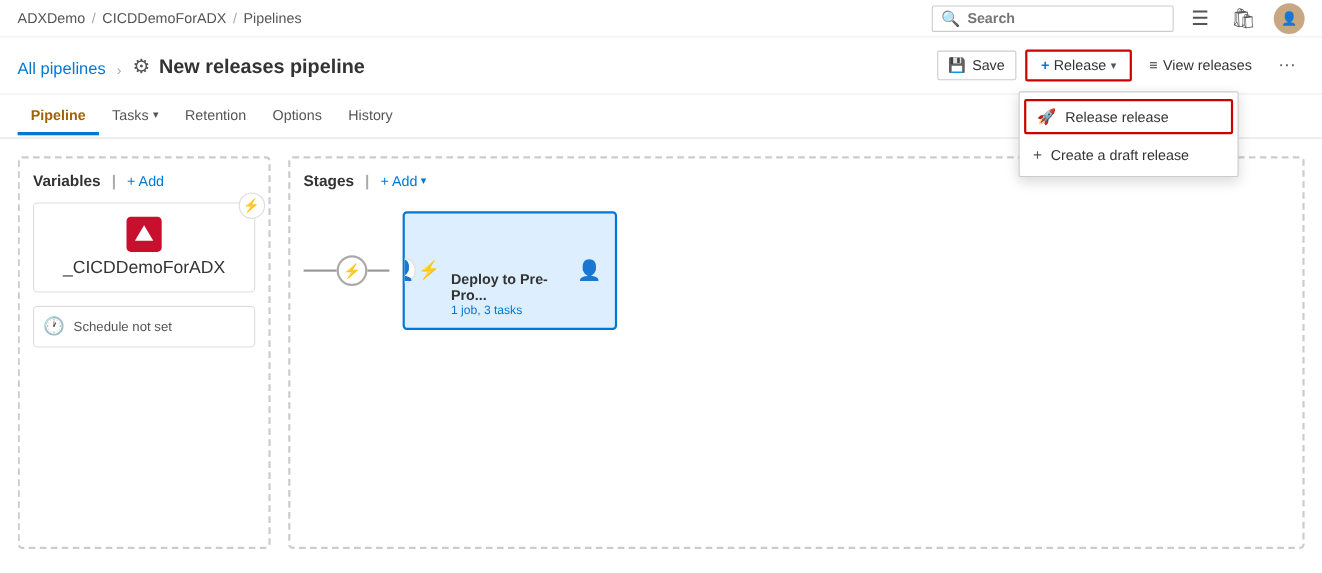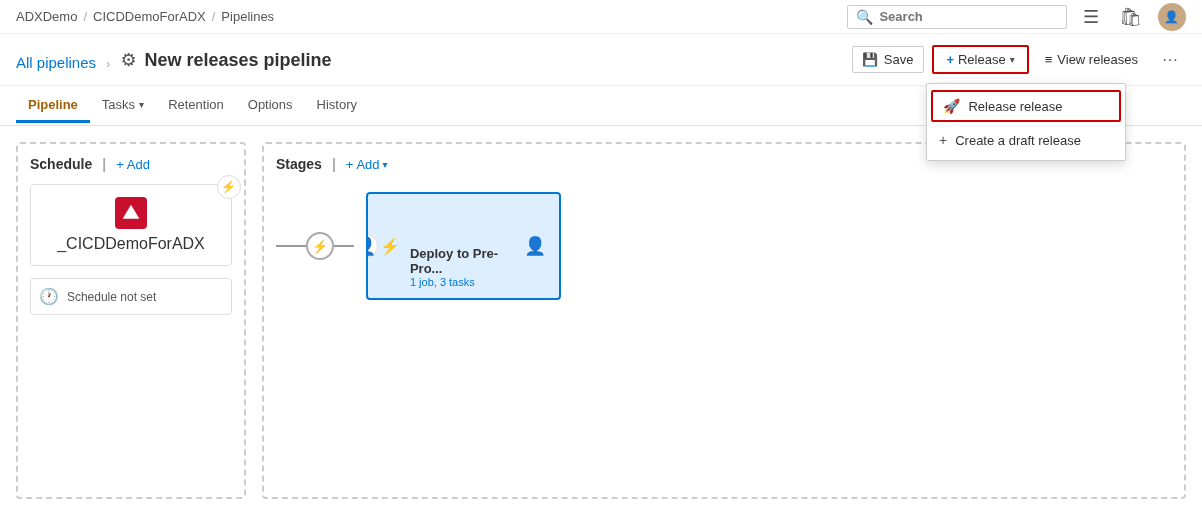--- a/index.html
+++ b/index.html
@@ -217,21 +217,21 @@
   </div>
   <div class="nav-tab">
     <span>History</span>
   </div>
 </div>
 
 <div class="main-content">
 
   <div class="artifacts-panel">
     <div class="panel-header">
-      <span>Schedule</span>
+      <span>Variables</span>
       <span class="panel-header-sep">|</span>
       <div class="add-link">
         <span>+</span>
         <span>Add</span>
       </div>
     </div>
 
     <div class="artifact-card">
       <div class="trigger-btn">⚡</div>
       <div class="artifact-logo">

